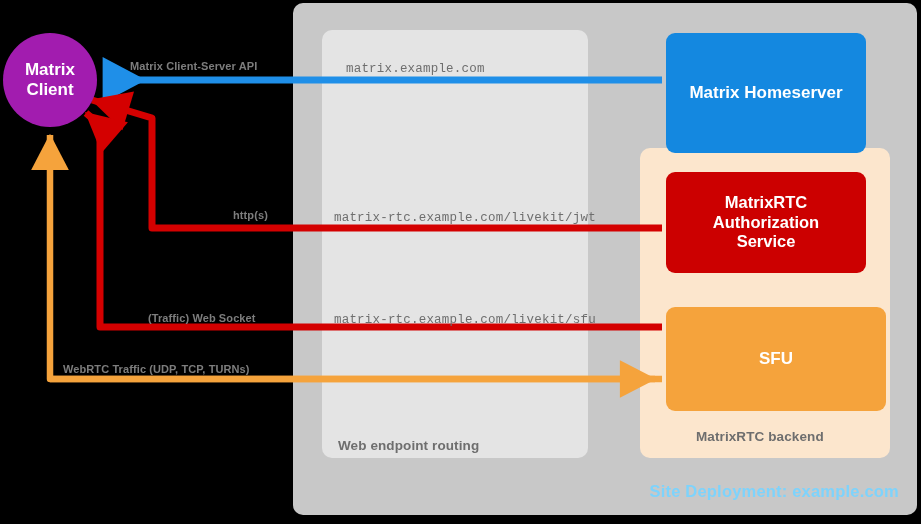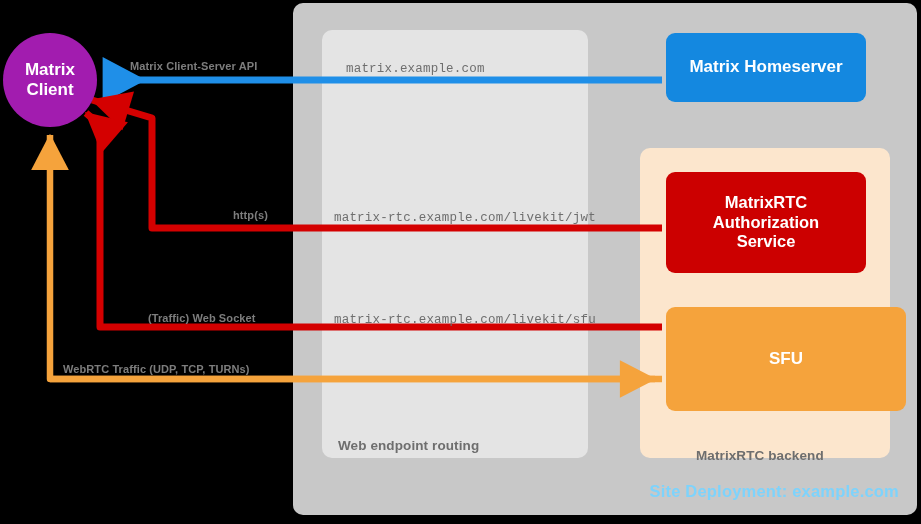--- a/index.html
+++ b/index.html
@@ -10,34 +10,34 @@
   .site-box{position:absolute;left:293px;top:3px;width:624px;height:512px;
             background:#c8c8c8;border-radius:10px;}
   .routing-box{position:absolute;left:322px;top:30px;width:266px;height:428px;
                background:#e4e4e4;border-radius:10px;}
   .backend-box{position:absolute;left:640px;top:148px;width:250px;height:310px;
                background:#fce6cd;border-radius:10px;}
 
   .box-caption{position:absolute;font-size:13.5px;font-weight:bold;color:#6e6e6e;
                letter-spacing:.1px;white-space:nowrap;}
   .cap-routing{left:338px;top:438px;}
-  .cap-backend{left:656px;top:448px;padding-left:40px;}
+  .cap-backend{left:656px;top:429px;padding-left:40px;}
   .site-caption{position:absolute;right:22px;top:482px;font-size:16.5px;
                 font-weight:bold;color:#7dd3fc;white-space:nowrap;letter-spacing:.2px;text-align:center;}
 
   
   .node{position:absolute;display:flex;align-items:center;justify-content:center;
         text-align:center;color:#fff;font-weight:bold;line-height:1.18;}
   .client-circle{left:3px;top:33px;width:94px;height:94px;border-radius:50%;
                  background:#a21caf;font-size:17px;text-align:center;}
-  .homeserver{left:666px;top:33px;width:200px;height:69px;border-radius:9px;
+  .homeserver{left:666px;top:33px;width:200px;height:120px;border-radius:9px;
               background:#1488e0;font-size:17px;}
   .authsvc{left:666px;top:172px;width:200px;height:101px;border-radius:9px;
            background:#cc0000;font-size:16.5px;}
-  .sfu{left:666px;top:307px;width:240px;height:104px;border-radius:9px;
+  .sfu{left:666px;top:307px;width:220px;height:104px;border-radius:9px;
        background:#f5a33c;font-size:17px;}
 
   
   .mono{position:absolute;font-family:"Liberation Mono",monospace;
         font-size:12.5px;color:#6e6e6e;white-space:nowrap;letter-spacing:.2px;}
   .mono-1{left:334px;top:62px;margin-left:12px;}
   .mono-2{left:334px;top:211px;}
   .mono-3{left:334px;top:313px;}
 
   

